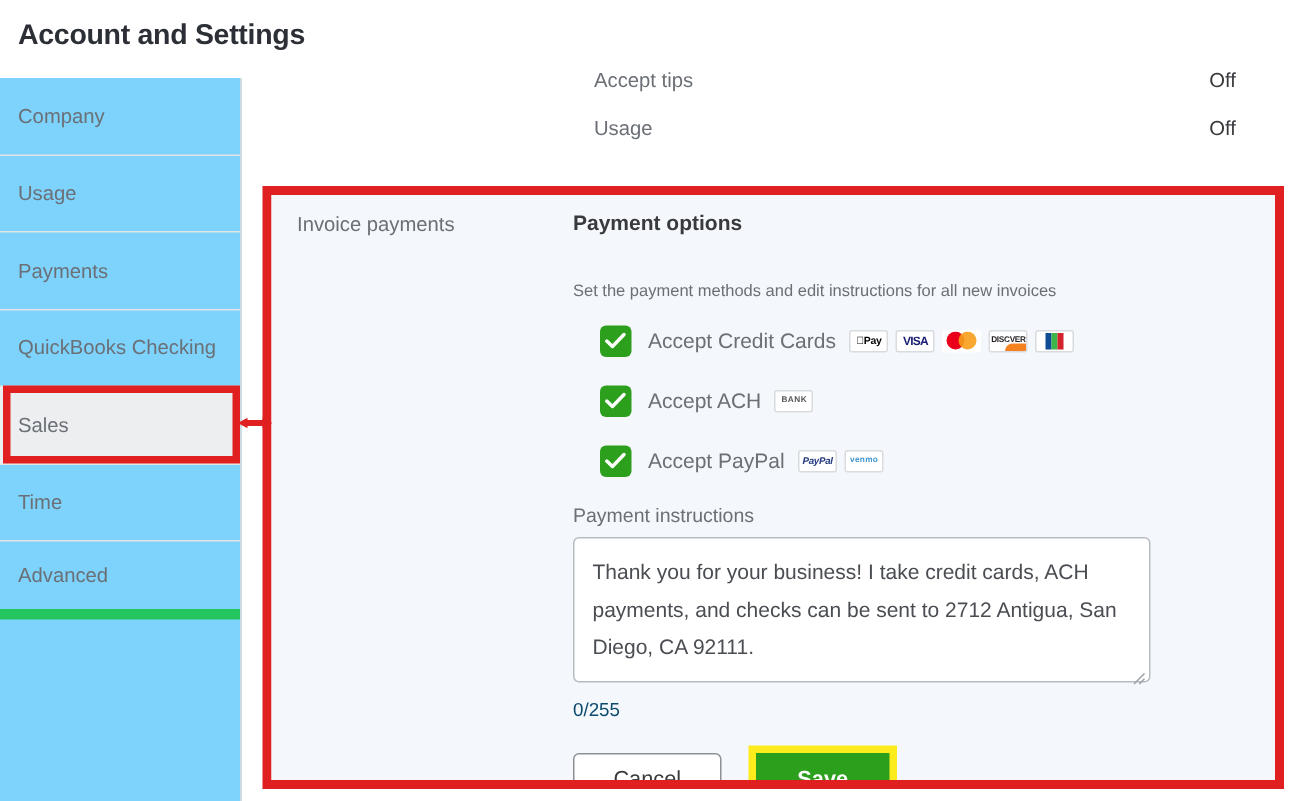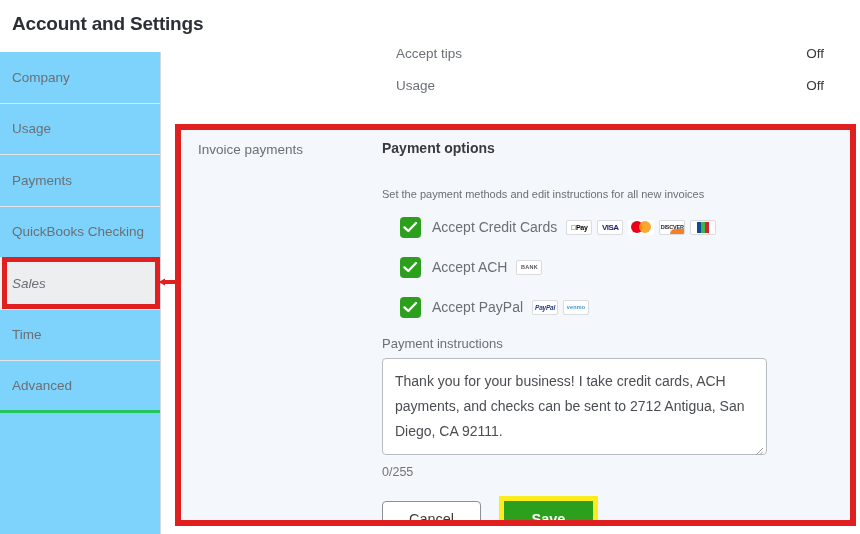--- a/index.html
+++ b/index.html
@@ -40,23 +40,22 @@
     display: flex;
     align-items: center;
     padding-left: 12px;
     font-size: 13.5px;
     color: #6b6f76;
     border-bottom: 1px solid #e3e5e8;
     background: transparent;
   }
   .side-item.selected {
     background: #eceef0;
-    font-style: italic;
-  }
-  .side-item.last { border-bottom: 3px solid #22c55e; }
+  }
+  .side-item.last { border-bottom: 7px solid #22c55e; }
 
   
   .rows-area {
     position: absolute;
     left: 176px; top: 40px;
     width: 698px; height: 82px;
     background: #ffffff;
     overflow: hidden;
   }
   .setting-row {
@@ -210,21 +209,21 @@
   }
   .instr-wrap { position: relative; width: 385px; }
   .grip {
     position: absolute;
     right: 3px; bottom: 3px;
     width: 9px; height: 9px;
     pointer-events: none;
   }
   .counter {
     font-size: 12.5px;
-    color: #737373;
+    color: #0c4a6e;
     margin: 6px 0 0 0;
   }
 
   
   .btn-row {
     display: flex;
     align-items: center;
     margin-top: 17px;
   }
   .btn-cancel {

